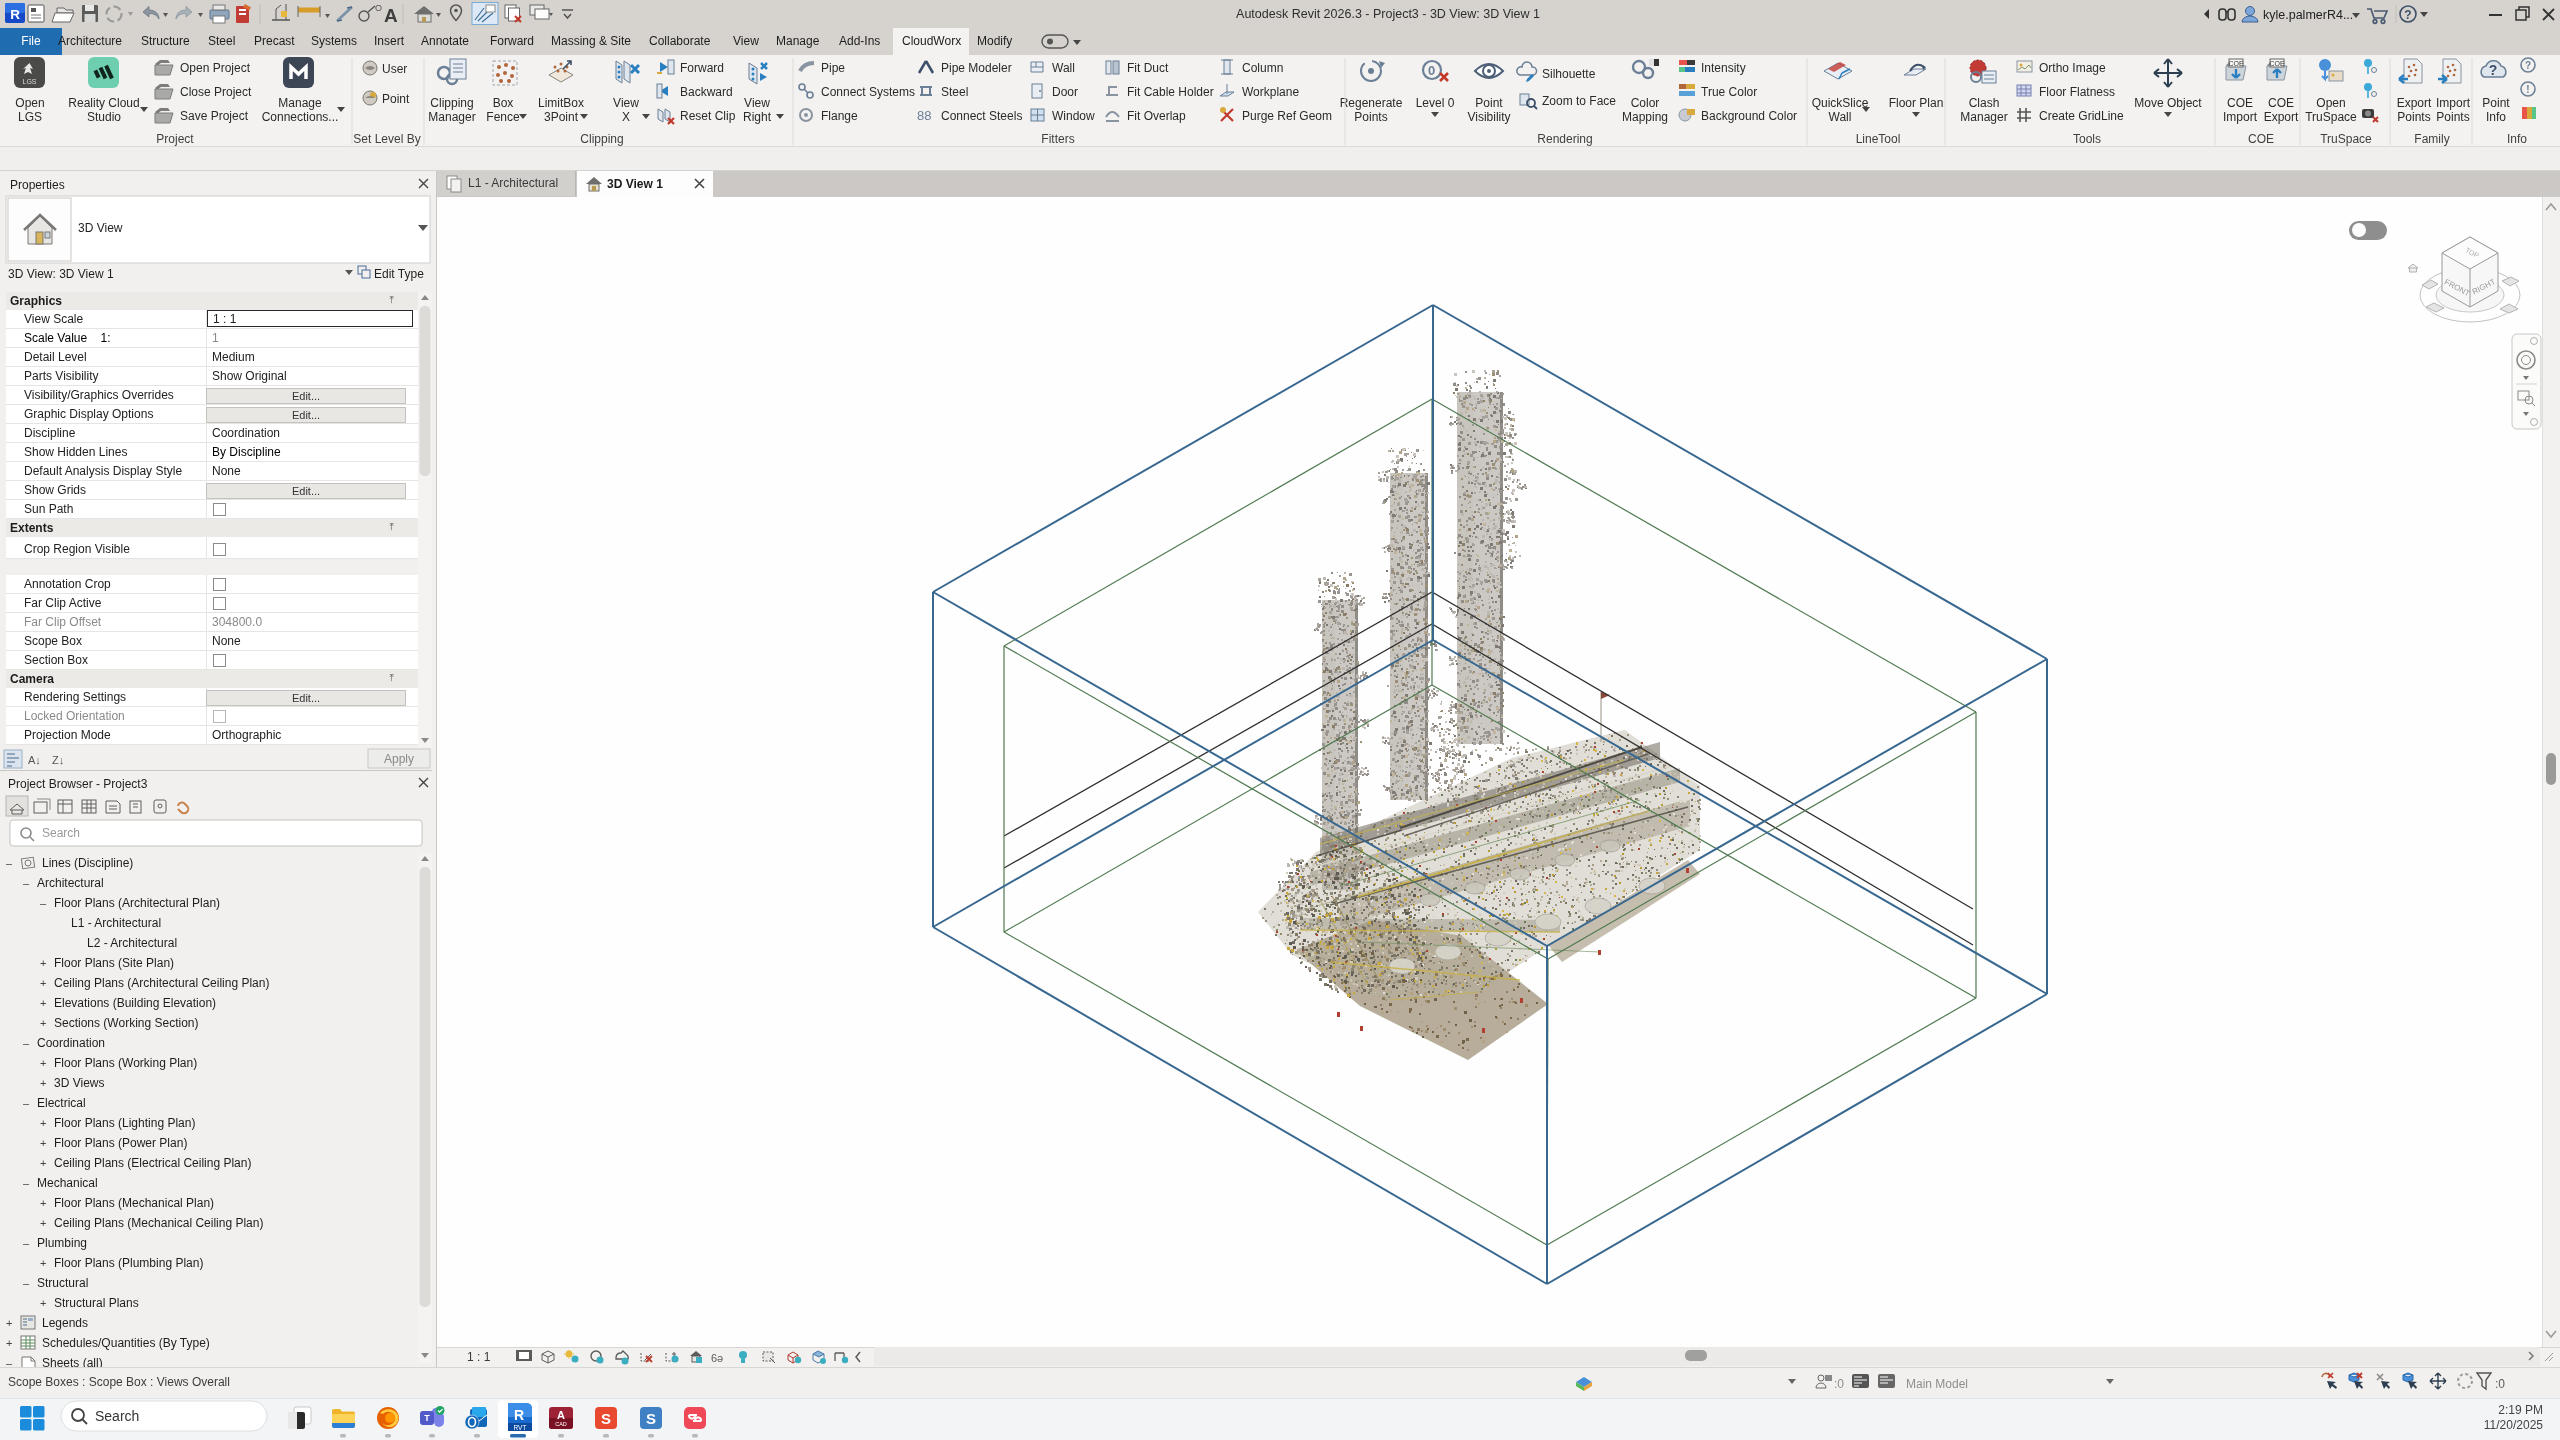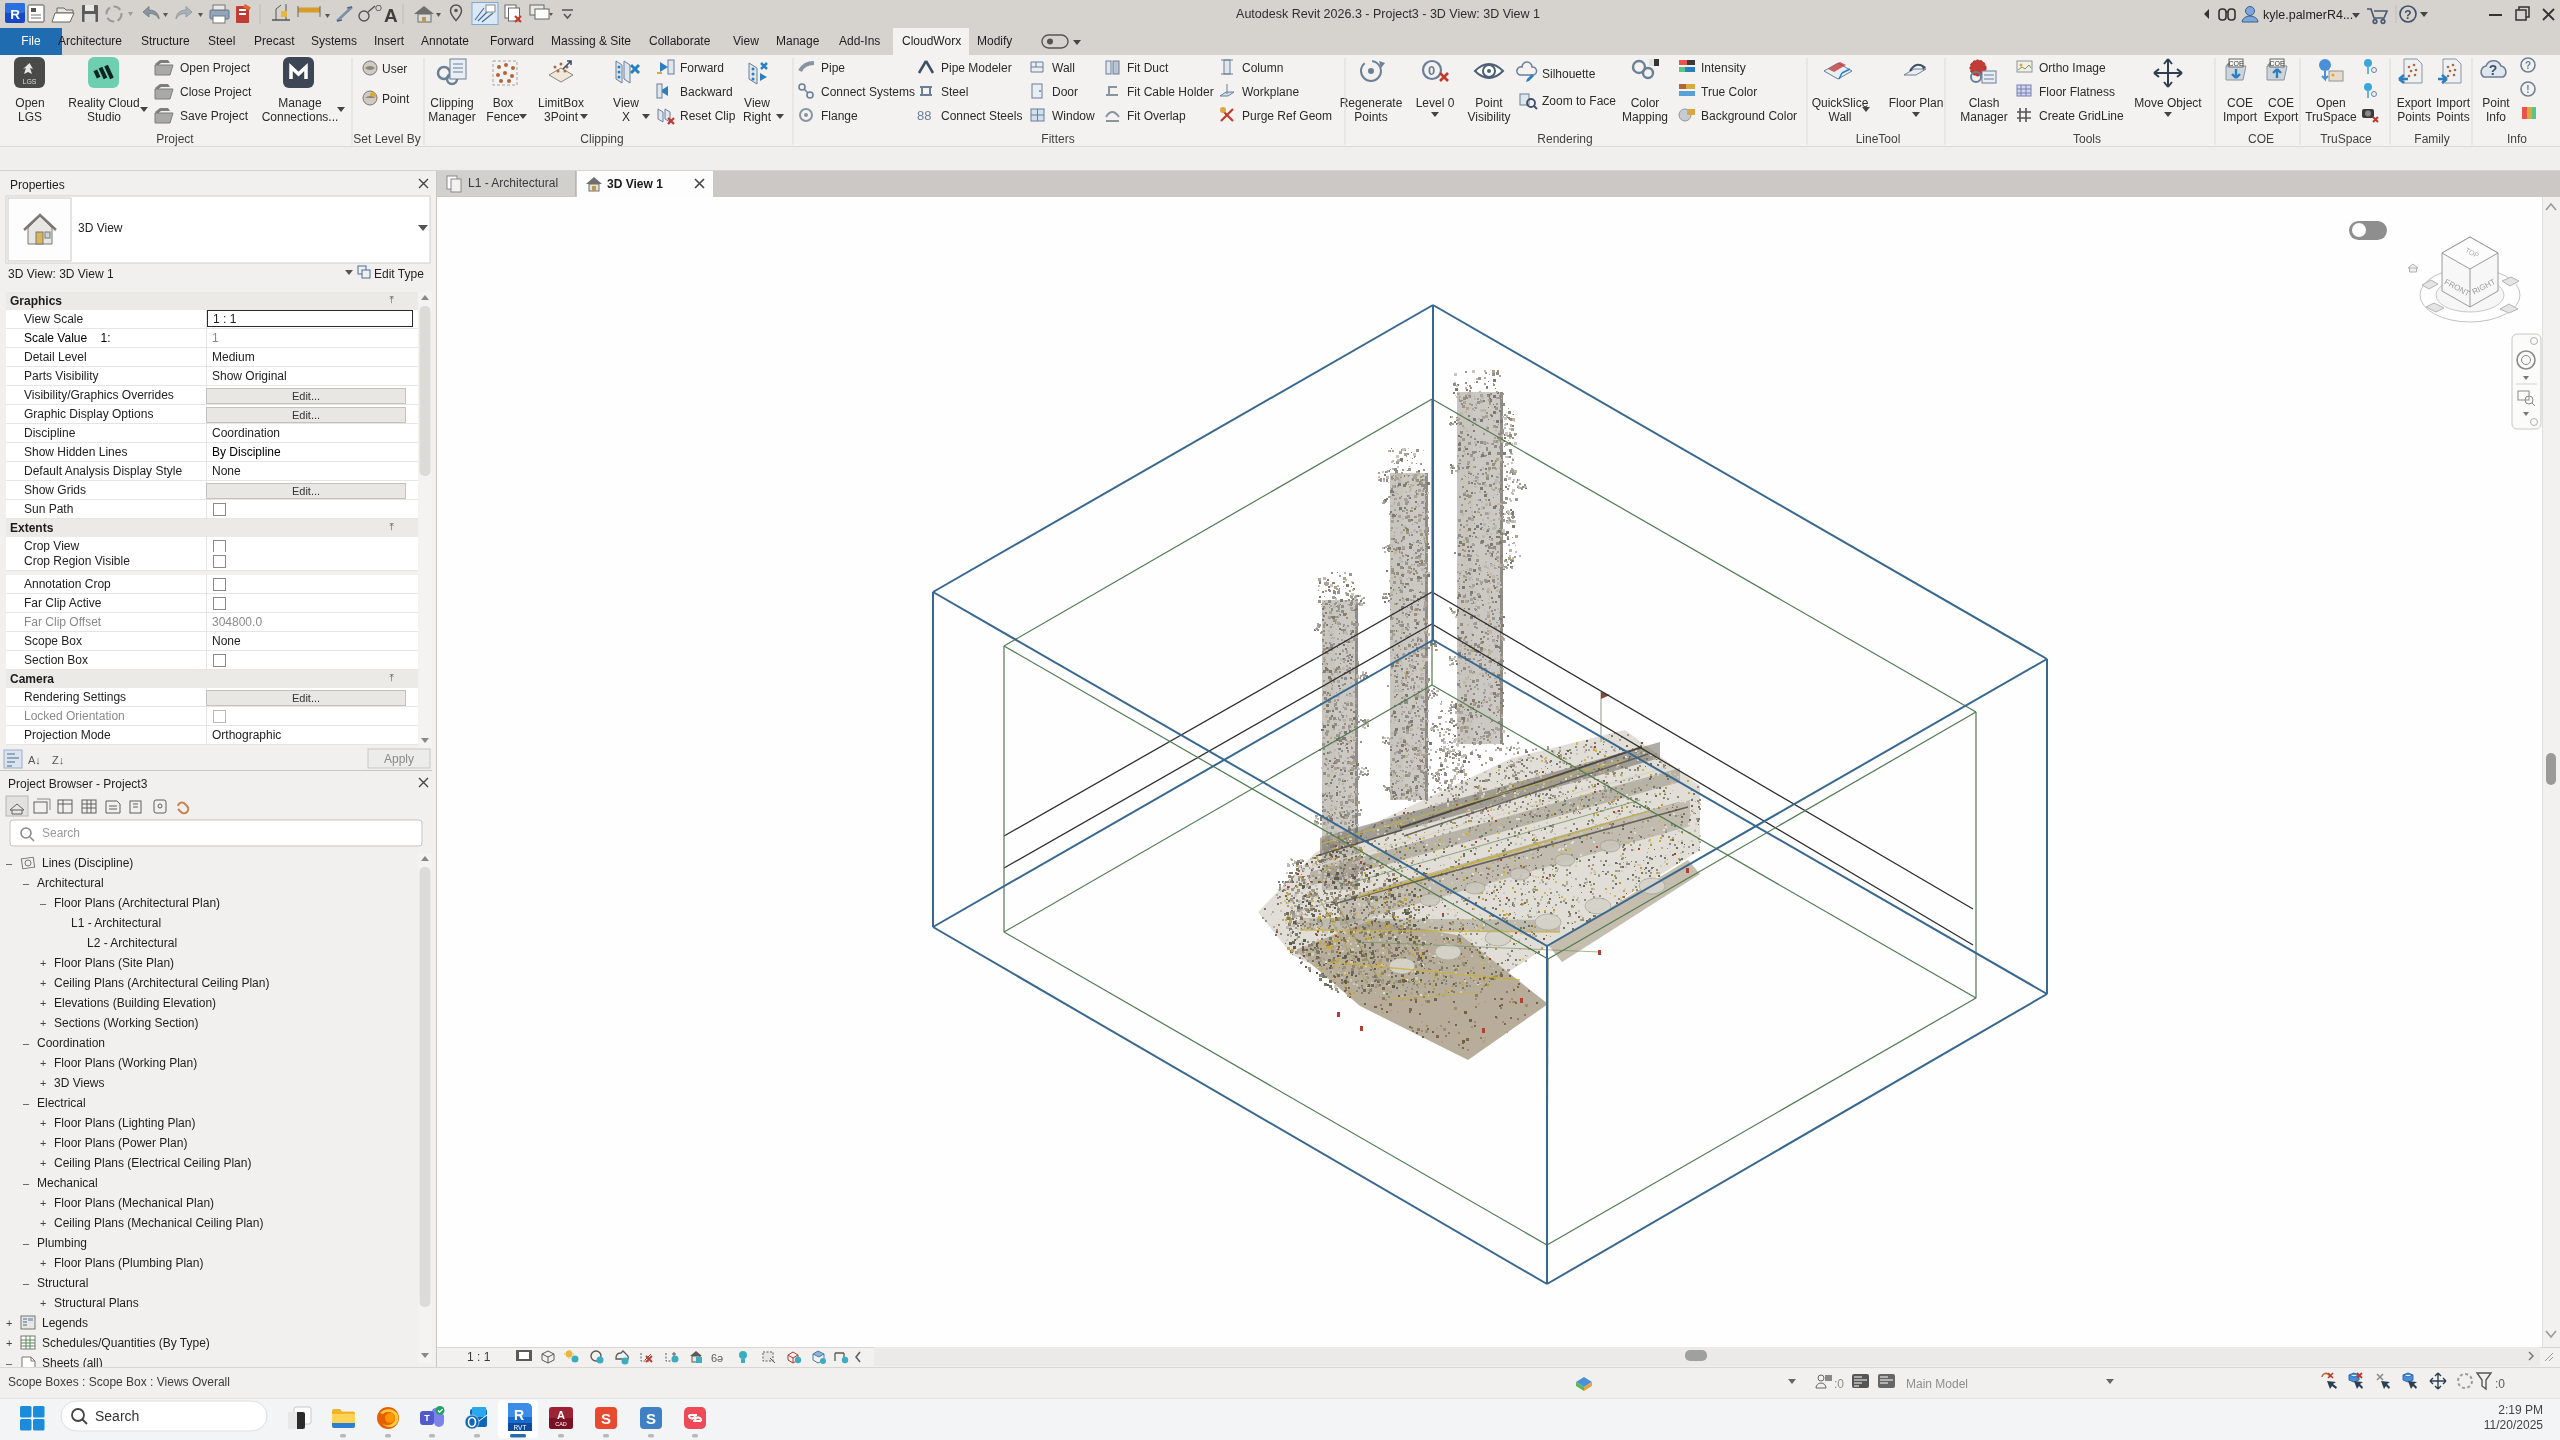--- a/index.html
+++ b/index.html
@@ -618,21 +618,21 @@
     </div>
     <div class="abs prow" style="top:500px;">
       <span class="pn" style="color:#222">Sun Path</span>
       <span class="cb" style="border-color:#8a8a8a"></span>
     </div>
     <div class="abs phead" style="top:519px;"><span style="margin-left:4px;line-height:18px;">Extents</span><span style="position:absolute;right:24px;top:2px;color:#555;font-weight:normal;font-size:10px;">⤒</span></div>
     <div class="abs prow" style="top:537px;">
       <span class="pn" style="color:#222">Crop View</span>
       <span class="cb" style="border-color:#8a8a8a"></span>
     </div>
-    <div class="abs prow" style="top:552px;">
+    <div class="abs prow" style="top:540px;">
       <span class="pn" style="color:#222">Crop Region Visible</span>
       <span class="cb" style="border-color:#8a8a8a"></span>
     </div>
     <div class="abs prow" style="top:575px;">
       <span class="pn" style="color:#222">Annotation Crop</span>
       <span class="cb" style="border-color:#8a8a8a"></span>
     </div>
     <div class="abs prow" style="top:594px;">
       <span class="pn" style="color:#222">Far Clip Active</span>
       <span class="cb" style="border-color:#8a8a8a"></span>

